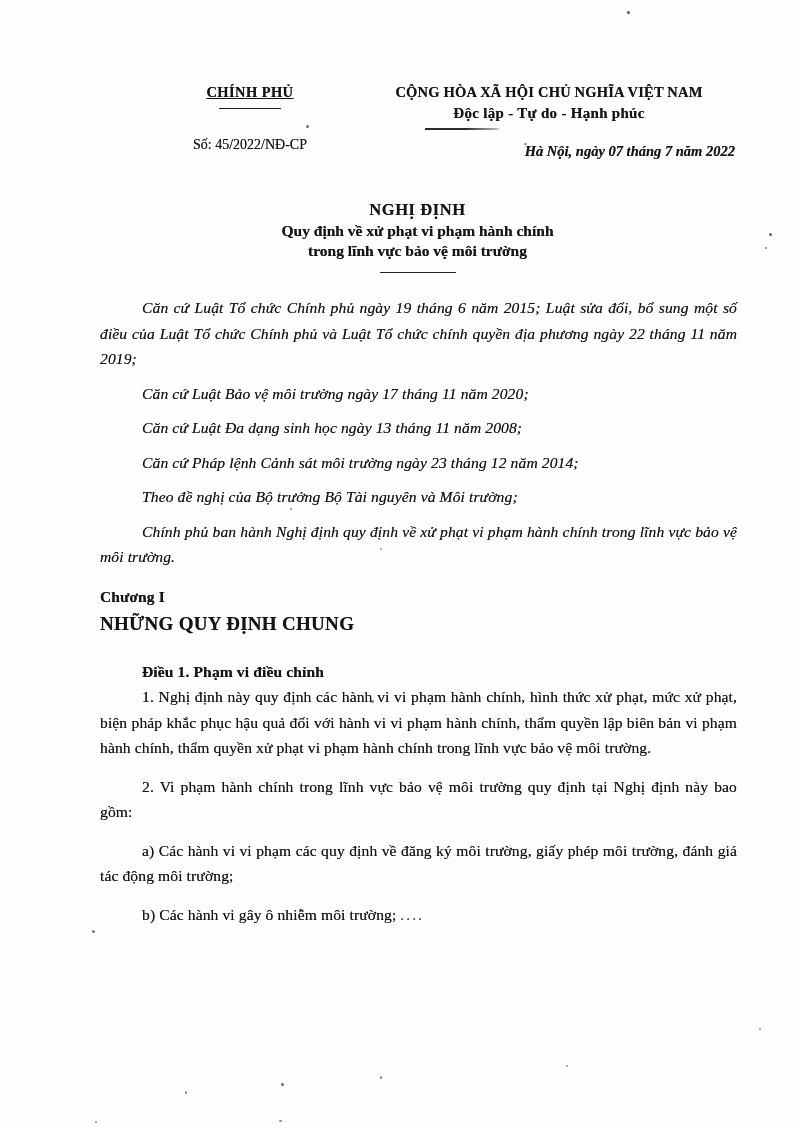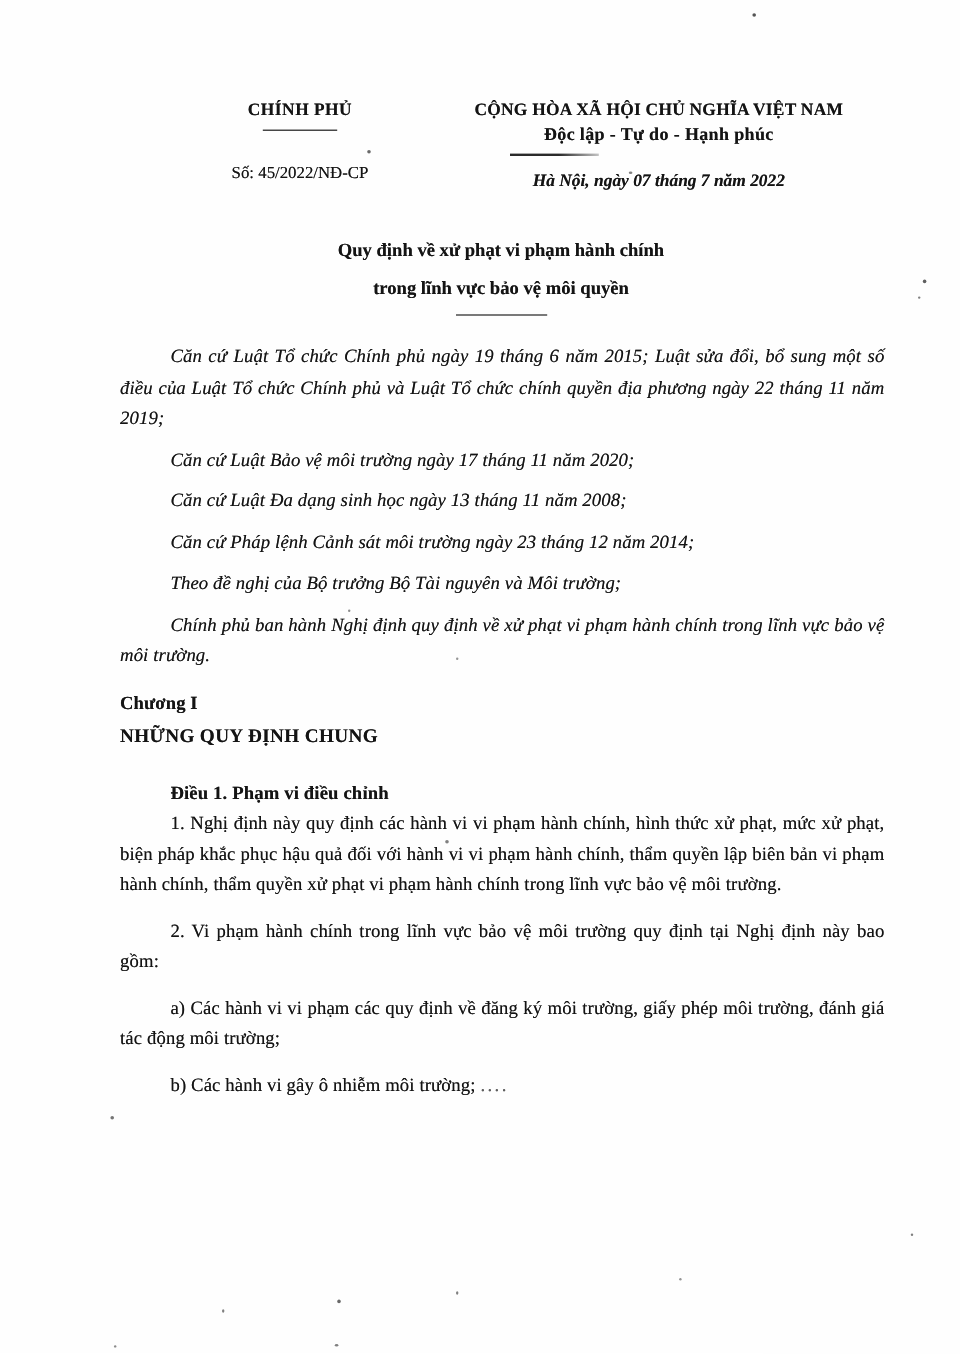--- a/index.html
+++ b/index.html
@@ -10,46 +10,46 @@
     background:#fefefe;
     color:#141414;
     font-family:"Liberation Serif","DejaVu Serif",serif;
     overflow:hidden;
     text-shadow:0 0 0.5px rgba(25,25,25,0.7);
   }
 
   
   .doc-header { display:flex; padding-top:84px; }
   .hdr-left  { width:170px; margin-left:165px; text-align:center; }
-  .org       { font-weight:bold; font-size:14.5px; letter-spacing:0.4px; }
+  .org       { font-weight:bold; font-size:14.5px; letter-spacing:0.4px;text-decoration:underline; }
   .rule-left { width:62px; border-top:1.7px solid #1b1b1b; margin:7px auto 0; }
   .doc-number{ margin-top:28px; font-size:14px; }
 
   .hdr-right { width:372px; margin-left:28px; text-align:center; }
   .country   { font-weight:bold; font-size:14.5px; letter-spacing:0.2px; }
   .motto     { font-weight:bold; font-size:15px; margin-top:4px; letter-spacing:0.3px; }
   .rule-motto{ width:74px; height:2px; margin:6px 0 0 62px;
                background:linear-gradient(to right,#2a2a2a 0 55%,#6f6f6f 75%,#c4c4c4 100%); }
-  .dateline  { font-style:italic; font-weight:bold; font-size:14.5px; margin-top:13px; }
+  .dateline  { font-style:italic; font-weight:bold; font-size:14.5px; margin-top:13px;text-align:right; }
 
   
   .title-block { text-align:center; margin-top:40px; margin-left:35px; }
   .doc-type    { font-size:16.5px; font-weight:bold; letter-spacing:0.6px; }
-  .subtitle    { font-size:15.5px; font-weight:bold; margin-top:14px; }
+  .subtitle    { font-size:15.5px; font-weight:bold; margin-top:2px; }
   .rule-title  { width:76px; border-top:1.8px solid #222; margin:12px auto 0; }
 
   
   .body-text { margin:22px 63px 0 100px; font-size:15.6px; line-height:25.5px;
                text-align:justify; letter-spacing:0.1px; }
   .preamble p { margin:0 0 9px; font-style:italic; text-indent:42px; }
   .preamble p:last-child { margin-bottom:0; }
 
   .chapter { text-align:left; margin-top:14px; }
   .chapter-label { font-weight:bold; font-size:15.5px; }
-  .chapter-title { font-weight:bold; font-size:16px; margin-top:2px; letter-spacing:0.3px; }
+  .chapter-title { font-weight:bold; font-size:19px; margin-top:2px; letter-spacing:0.3px; }
 
   .article { margin-top:22px; }
   .article-heading { font-weight:bold; text-indent:42px; margin:0 0 0; }
   .article p.clause { margin:0 0 13px; text-indent:42px; }
   .artifact { color:#5e5e5e; letter-spacing:2px; }
 
   
   .dot { position:absolute; background:#2b2b2b; border-radius:50%; }
   .d1 {left:627px;top:11px;width:3px;height:3px;opacity:.8;}
   .d2 {left:306px;top:125px;width:3px;height:3px;opacity:.7;}
@@ -81,22 +81,23 @@
     </div>
     <div class="hdr-right">
       <div class="country">CỘNG HÒA XÃ HỘI CHỦ NGHĨA VIỆT NAM</div>
       <div class="motto">Độc lập - Tự do - Hạnh phúc</div>
       <div class="rule-motto"></div>
       <div class="dateline">Hà Nội, ngày 07 tháng 7 năm 2022</div>
     </div>
   </header>
 
   <div class="title-block">
+    <div class="doc-type">NGHỊ ĐỊNH</div>
     <div class="subtitle">Quy định về xử phạt vi phạm hành chính</div>
-    <div class="subtitle">trong lĩnh vực bảo vệ môi quyền</div>
+    <div class="subtitle">trong lĩnh vực bảo vệ môi trường</div>
     <div class="rule-title"></div>
   </div>
 
   <div class="body-text">
     <div class="preamble">
       <p>Căn cứ Luật Tổ chức Chính phủ ngày 19 tháng 6 năm 2015; Luật sửa đổi, bổ sung một số điều của Luật Tổ chức Chính phủ và Luật Tổ chức chính quyền địa phương ngày 22 tháng 11 năm 2019;</p>
       <p>Căn cứ Luật Bảo vệ môi trường ngày 17 tháng 11 năm 2020;</p>
       <p>Căn cứ Luật Đa dạng sinh học ngày 13 tháng 11 năm 2008;</p>
       <p>Căn cứ Pháp lệnh Cảnh sát môi trường ngày 23 tháng 12 năm 2014;</p>
       <p>Theo đề nghị của Bộ trưởng Bộ Tài nguyên và Môi trường;</p>

